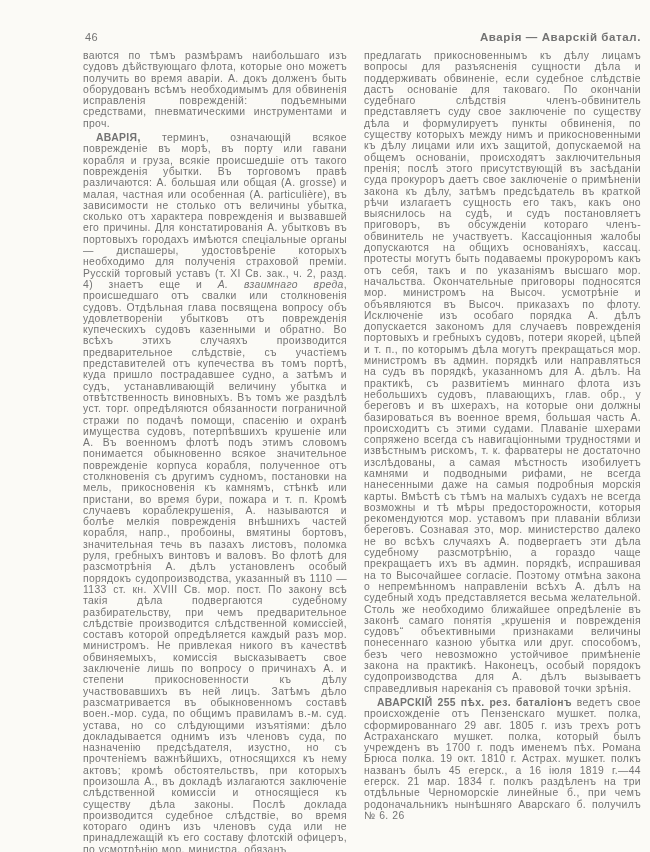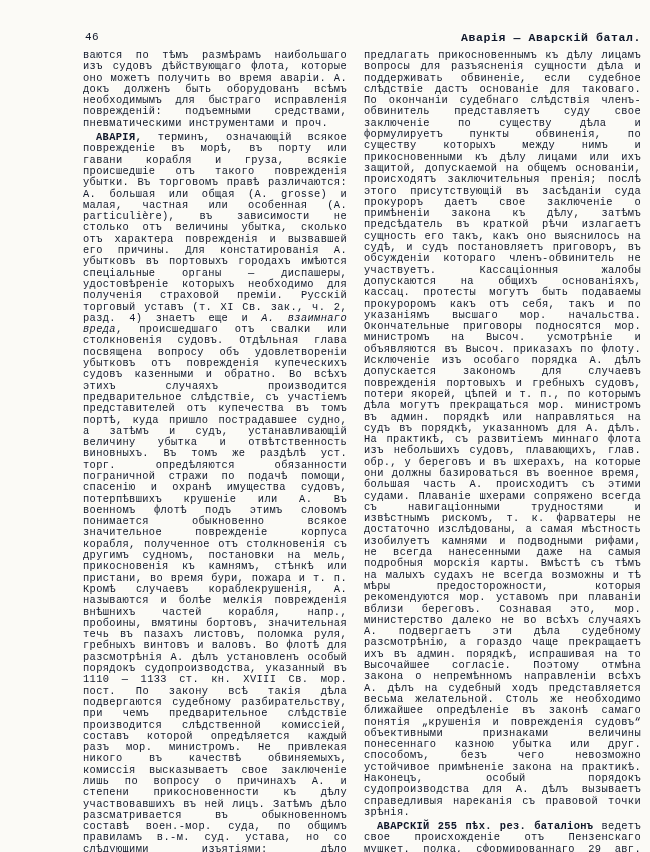--- a/index.html
+++ b/index.html
@@ -5,22 +5,22 @@
   html, body {
     margin: 0;
     padding: 0;
     background: #f7f6f2;
   }
   .page {
     position: relative;
     width: 650px;
     height: 852px;
     background: #fbfaf6;
-    color: #0f172a;
-    font-family: Liberation Mono, monospace;
+    color: #737373;
+    font-family: Liberation Sans, sans-serif;
     overflow: hidden;
     box-sizing: border-box;
     padding: 31px 9px 0 83px;
   }
   .header {
     position: relative;
     height: 14px;
     margin-bottom: 5px;
   }
   .pagenum {
@@ -59,21 +59,21 @@
 </head>
 <body>
 
 <div class="page">
   <div class="header">
     <span class="pagenum">46</span>
     <span class="running-title">Аварія — Аварскій батал.</span>
   </div>
   <div class="body-cols">
     <div class="col col-left">
-        <p class="para"><span class="seg-normal">ваются по тѣмъ размѣрамъ наибольшаго изъ судовъ дѣйствующаго флота, которые оно можетъ получить во время аваріи. А. докъ долженъ быть оборудованъ всѣмъ необходимымъ для быстраго исправленія поврежденій: подъемными средствами, пневматическими инструментами и проч.</span></p>
+        <p class="para"><span class="seg-normal">ваются по тѣмъ размѣрамъ наибольшаго изъ судовъ дѣйствующаго флота, которые оно можетъ получить во время аваріи. А. докъ долженъ быть оборудованъ всѣмъ необходимымъ для обвиненія исправленія поврежденій: подъемными средствами, пневматическими инструментами и проч.</span></p>
         <p class="para indent gap-before"><span class="seg-bold">АВАРІЯ,</span><span class="seg-normal"> терминъ, означающій всякое поврежденіе въ морѣ, въ порту или гавани корабля и груза, всякіе происшедшіе отъ такого поврежденія убытки. Въ торговомъ правѣ различаются: А. большая или общая (A. grosse) и малая, частная или особенная (A. particulière), въ зависимости не столько отъ величины убытка, сколько отъ характера поврежденія и вызвавшей его причины. Для констатированія А. убытковъ въ портовыхъ городахъ имѣются спеціальные органы — диспашеры, удостовѣреніе которыхъ необходимо для полученія страховой преміи. Русскій торговый уставъ (т. XI Св. зак., ч. 2, разд. 4) знаетъ еще и </span><span class="seg-italic">А. взаимнаго вреда</span><span class="seg-normal">, происшедшаго отъ свалки или столкновенія судовъ. Отдѣльная глава посвящена вопросу объ удовлетвореніи убытковъ отъ поврежденія купеческихъ судовъ казенными и обратно. Во всѣхъ этихъ случаяхъ производится предварительное слѣдствіе, съ участіемъ представителей отъ купечества въ томъ портѣ, куда пришло пострадавшее судно, а затѣмъ и судъ, устанавливающій величину убытка и отвѣтственность виновныхъ. Въ томъ же раздѣлѣ уст. торг. опредѣляются обязанности пограничной стражи по подачѣ помощи, спасенію и охранѣ имущества судовъ, потерпѣвшихъ крушеніе или А. Въ военномъ флотѣ подъ этимъ словомъ понимается обыкновенно всякое значительное поврежденіе корпуса корабля, полученное отъ столкновенія съ другимъ судномъ, постановки на мель, прикосновенія къ камнямъ, стѣнкѣ или пристани, во время бури, пожара и т. п. Кромѣ случаевъ кораблекрушенія, А. называются и болѣе мелкія поврежденія внѣшнихъ частей корабля, напр., пробоины, вмятины бортовъ, значительная течь въ пазахъ листовъ, поломка руля, гребныхъ винтовъ и валовъ. Во флотѣ для разсмотрѣнія А. дѣлъ установленъ особый порядокъ судопроизводства, указанный въ 1110 — 1133 ст. кн. XVIII Св. мор. пост. По закону всѣ такія дѣла подвергаются судебному разбирательству, при чемъ предварительное слѣдствіе производится слѣдственной комиссіей, составъ которой опредѣляется каждый разъ мор. министромъ. Не привлекая никого въ качествѣ обвиняемыхъ, комиссія высказываетъ свое заключеніе лишь по вопросу о причинахъ А. и степени прикосновенности къ дѣлу участвовавшихъ въ ней лицъ. Затѣмъ дѣло разсматривается въ обыкновенномъ составѣ воен.-мор. суда, по общимъ правиламъ в.-м. суд. устава, но со слѣдующими изъятіями: дѣло докладывается однимъ изъ членовъ суда, по назначенію предсѣдателя, изустно, но съ прочтеніемъ важнѣйшихъ, относящихся къ нему актовъ; кромѣ обстоятельствъ, при которыхъ произошла А., въ докладѣ излагаются заключеніе слѣдственной комиссіи и относящіеся къ существу дѣла законы. Послѣ доклада производится судебное слѣдствіе, во время котораго одинъ изъ членовъ суда или не принадлежащій къ его составу флотскій офицеръ, по усмотрѣнію мор. министра, обязанъ</span></p>
       </div>
     <div class="col col-right">
         <p class="para"><span class="seg-normal">предлагать прикосновеннымъ къ дѣлу лицамъ вопросы для разъясненія сущности дѣла и поддерживать обвиненіе, если судебное слѣдствіе дастъ основаніе для таковаго. По окончаніи судебнаго слѣдствія членъ-обвинитель представляетъ суду свое заключеніе по существу дѣла и формулируетъ пункты обвиненія, по существу которыхъ между нимъ и прикосновенными къ дѣлу лицами или ихъ защитой, допускаемой на общемъ основаніи, происходятъ заключительныя пренія; послѣ этого присутствующій въ засѣданіи суда прокуроръ даетъ свое заключеніе о примѣненіи закона къ дѣлу, затѣмъ предсѣдатель въ краткой рѣчи излагаетъ сущность его такъ, какъ оно выяснилось на судѣ, и судъ постановляетъ приговоръ, въ обсужденіи котораго членъ-обвинитель не участвуетъ. Кассаціонныя жалобы допускаются на общихъ основаніяхъ, кассац. протесты могутъ быть подаваемы прокуроромъ какъ отъ себя, такъ и по указаніямъ высшаго мор. начальства. Окончательные приговоры подносятся мор. министромъ на Высоч. усмотрѣніе и объявляются въ Высоч. приказахъ по флоту. Исключеніе изъ особаго порядка А. дѣлъ допускается закономъ для случаевъ поврежденія портовыхъ и гребныхъ судовъ, потери якорей, цѣпей и т. п., по которымъ дѣла могутъ прекращаться мор. министромъ въ админ. порядкѣ или направляться на судъ въ порядкѣ, указанномъ для А. дѣлъ. На практикѣ, съ развитіемъ миннаго флота изъ небольшихъ судовъ, плавающихъ, глав. обр., у береговъ и въ шхерахъ, на которые они должны базироваться въ военное время, большая часть А. происходитъ съ этими судами. Плаваніе шхерами сопряжено всегда съ навигаціонными трудностями и извѣстнымъ рискомъ, т. к. фарватеры не достаточно изслѣдованы, а самая мѣстность изобилуетъ камнями и подводными рифами, не всегда нанесенными даже на самыя подробныя морскія карты. Вмѣстѣ съ тѣмъ на малыхъ судахъ не всегда возможны и тѣ мѣры предосторожности, которыя рекомендуются мор. уставомъ при плаваніи вблизи береговъ. Сознавая это, мор. министерство далеко не во всѣхъ случаяхъ А. подвергаетъ эти дѣла судебному разсмотрѣнію, а гораздо чаще прекращаетъ ихъ въ админ. порядкѣ, испрашивая на то Высочайшее согласіе. Поэтому отмѣна закона о непремѣнномъ направленіи всѣхъ А. дѣлъ на судебный ходъ представляется весьма желательной. Столь же необходимо ближайшее опредѣленіе въ законѣ самаго понятія „крушенія и поврежденія судовъ“ объективными признаками величины понесеннаго казною убытка или друг. способомъ, безъ чего невозможно устойчивое примѣненіе закона на практикѣ. Наконецъ, особый порядокъ судопроизводства для А. дѣлъ вызываетъ справедливыя нареканія съ правовой точки зрѣнія.</span></p>
         <p class="para indent gap-before"><span class="seg-bold">АВАРСКІЙ 255 пѣх. рез. баталіонъ</span><span class="seg-normal"> ведетъ свое происхожденіе отъ Пензенскаго мушкет. полка, сформированнаго 29 авг. 1805 г. изъ трехъ ротъ Астраханскаго мушкет. полка, который былъ учрежденъ въ 1700 г. подъ именемъ пѣх. Романа Брюса полка. 19 окт. 1810 г. Астрах. мушкет. полкъ названъ былъ 45 егерск., а 16 іюля 1819 г.—44 егерск. 21 мар. 1834 г. полкъ раздѣленъ на три отдѣльные Черноморскіе линейные б., при чемъ родоначальникъ нынѣшняго Аварскаго б. получилъ № 6. 26</span></p>
       </div>
   </div>
 </div>
 
 </body></html>

